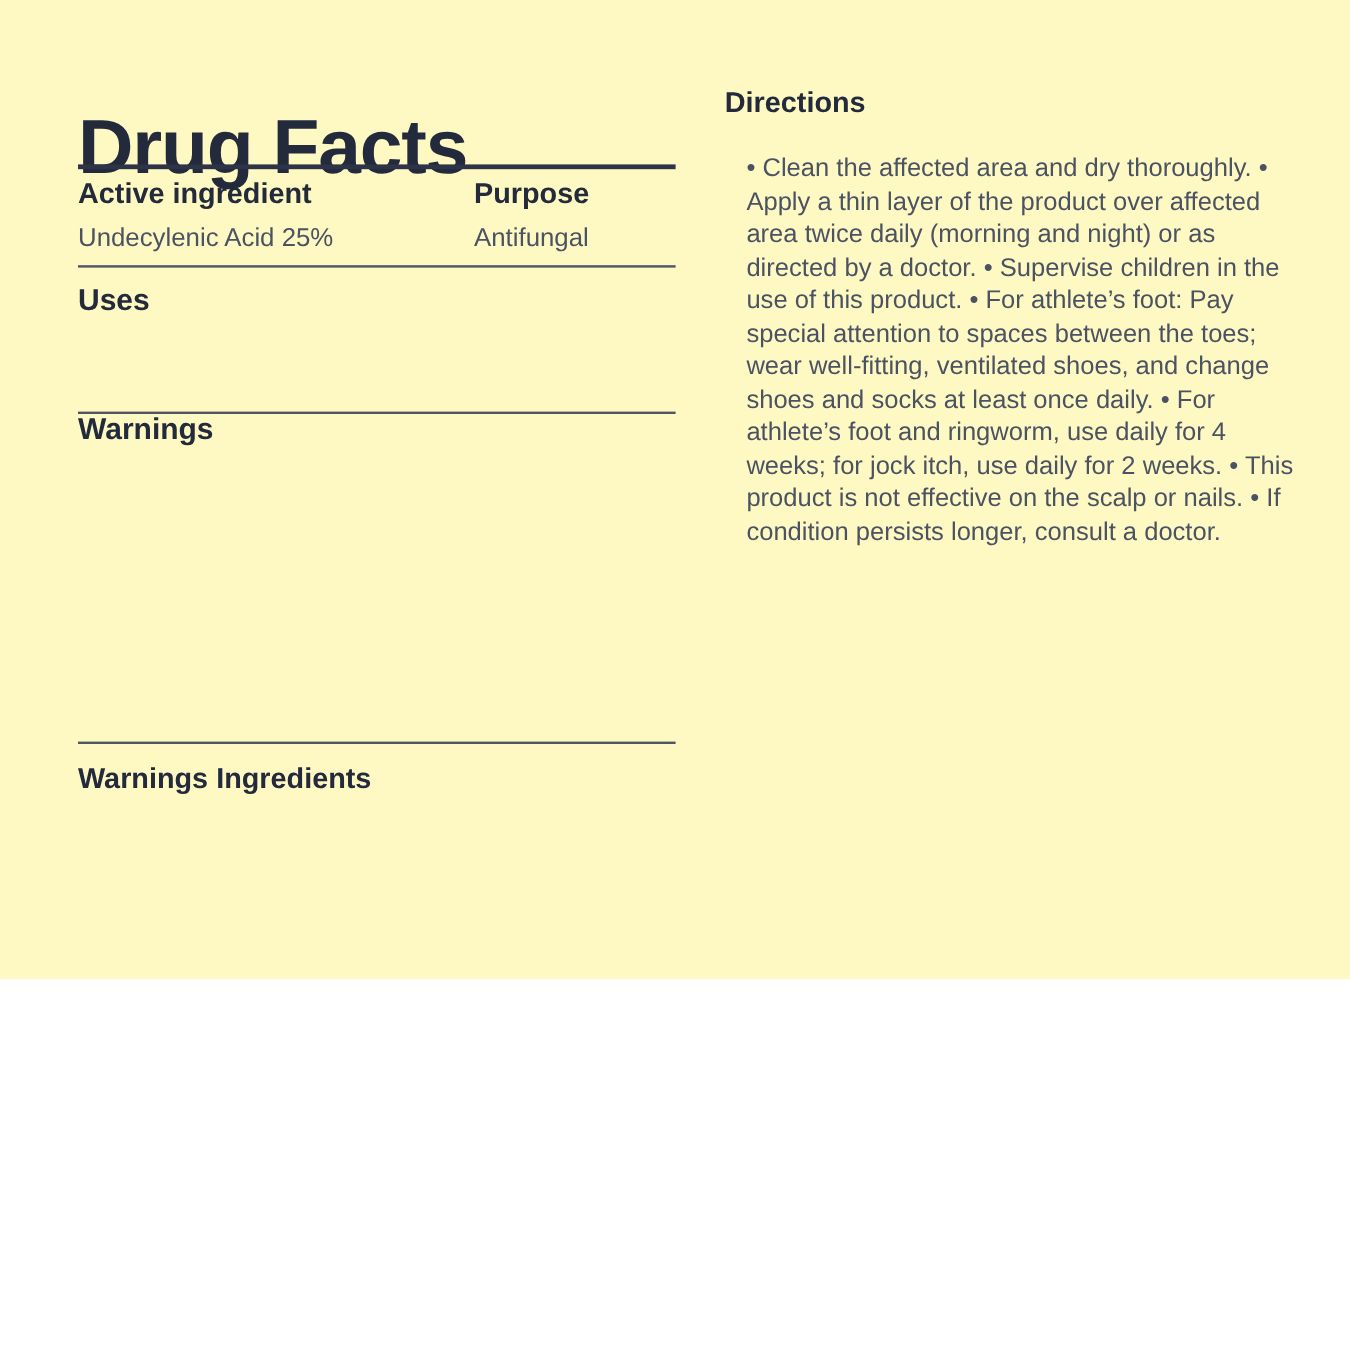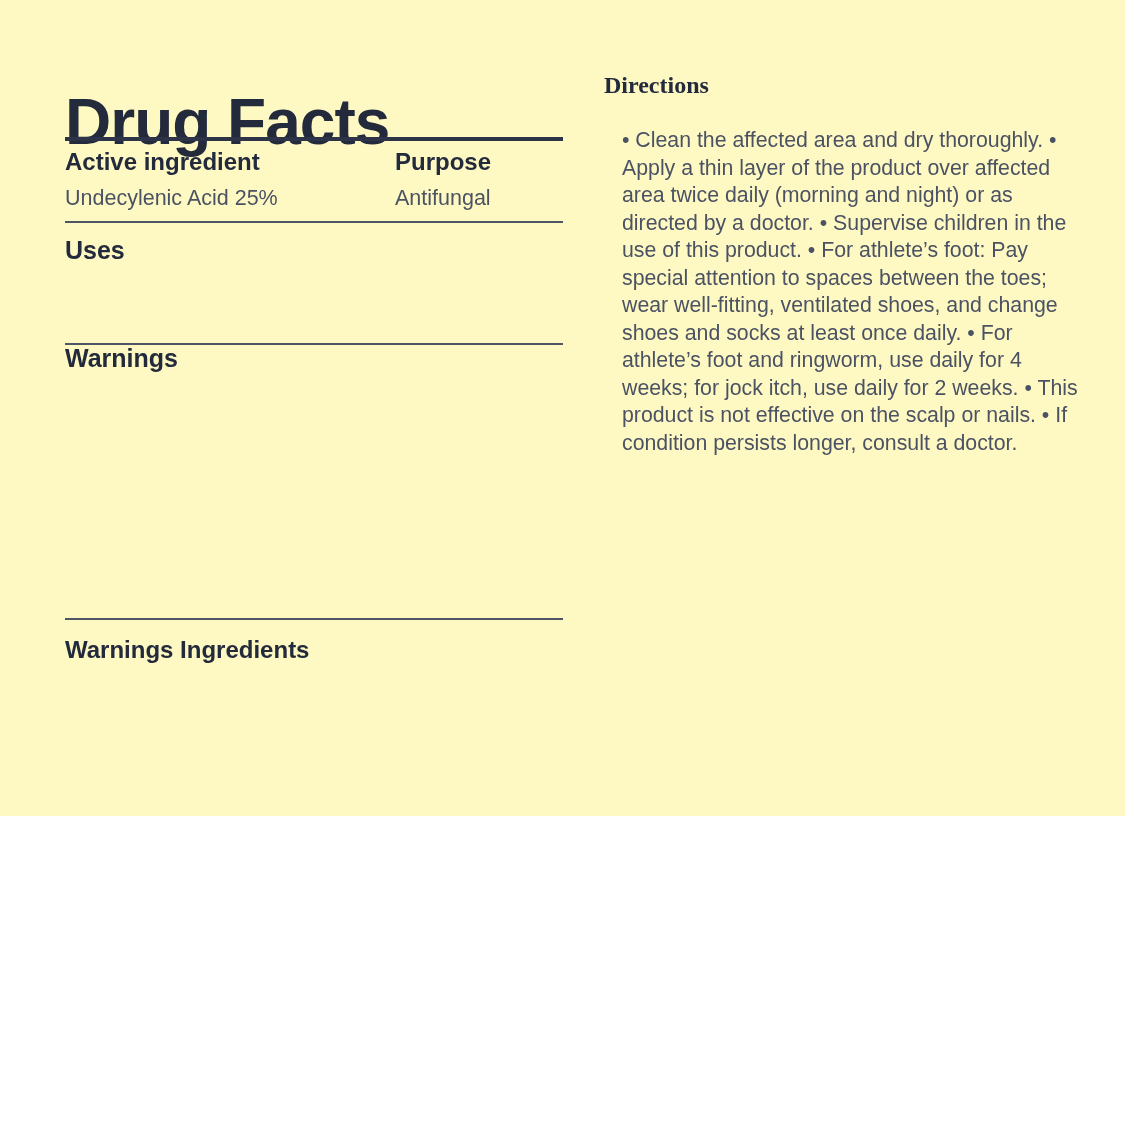--- a/index.html
+++ b/index.html
@@ -98,21 +98,21 @@
     font-size: 34px;
     font-weight: 700;
     color: #2a3143;
     letter-spacing: 0.5px;
     line-height: 1;
   }
   .big-word-1 { top: 963px; }
   .big-word-2 { top: 1016px; }
 
   
-  .directions-heading { top: 72px; font-size: 24px; font-family: Liberation Serif, serif; }
+  .directions-heading { top: 72px; font-size: 24px; }
   .directions-body    { top: 109px; width: 500px; line-height: 27.5px; font-size: 21.3px; }
 
   
   .badge { position: absolute; left: 917px; top: 899px; width: 138px; height: 138px; }
   .badge-bg   { fill: #1f2638; }
   .badge-arc-text {
     fill: #edeff6;
     font-family: "Liberation Sans", sans-serif;
     font-size: 11.5px;
     font-weight: 700;

